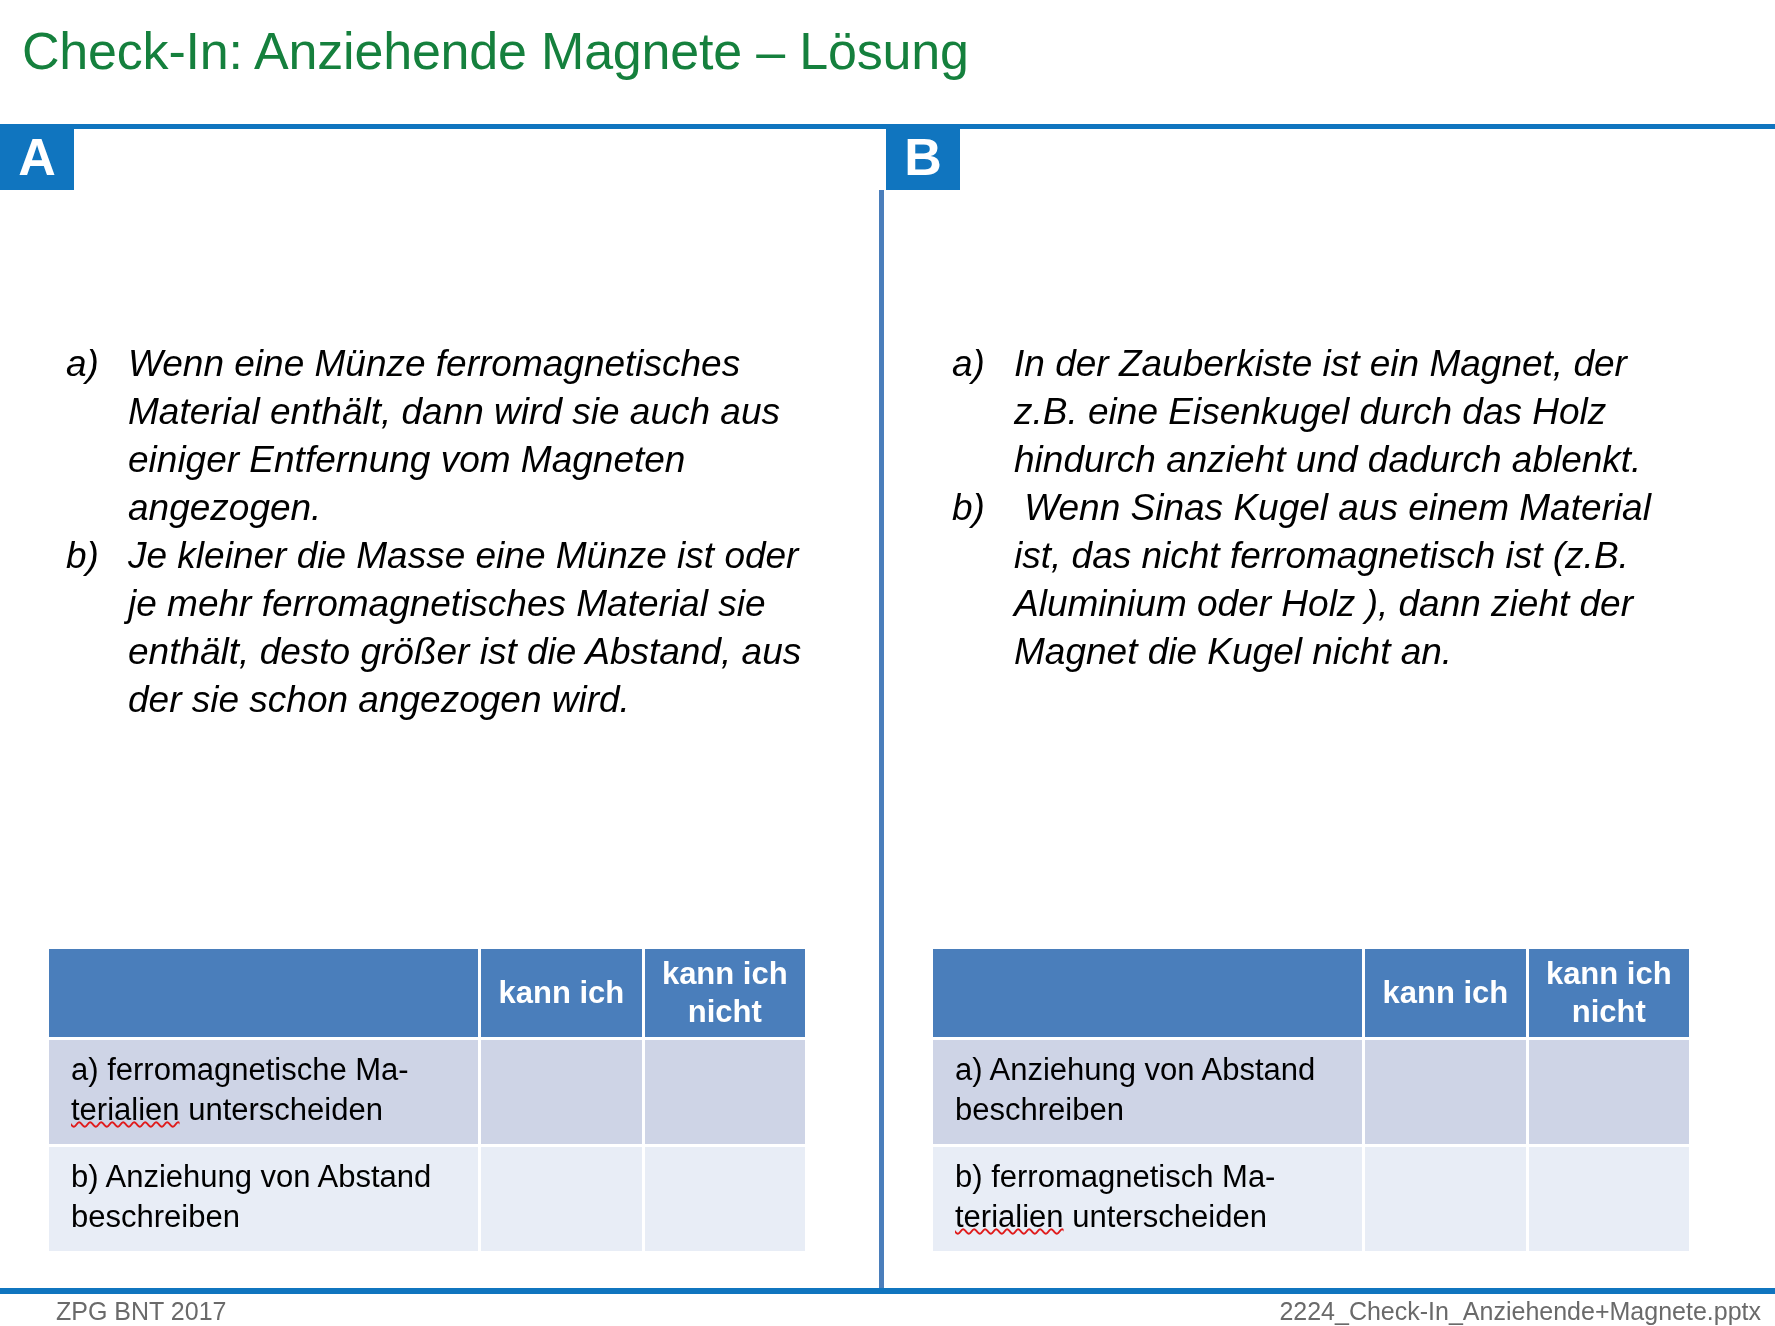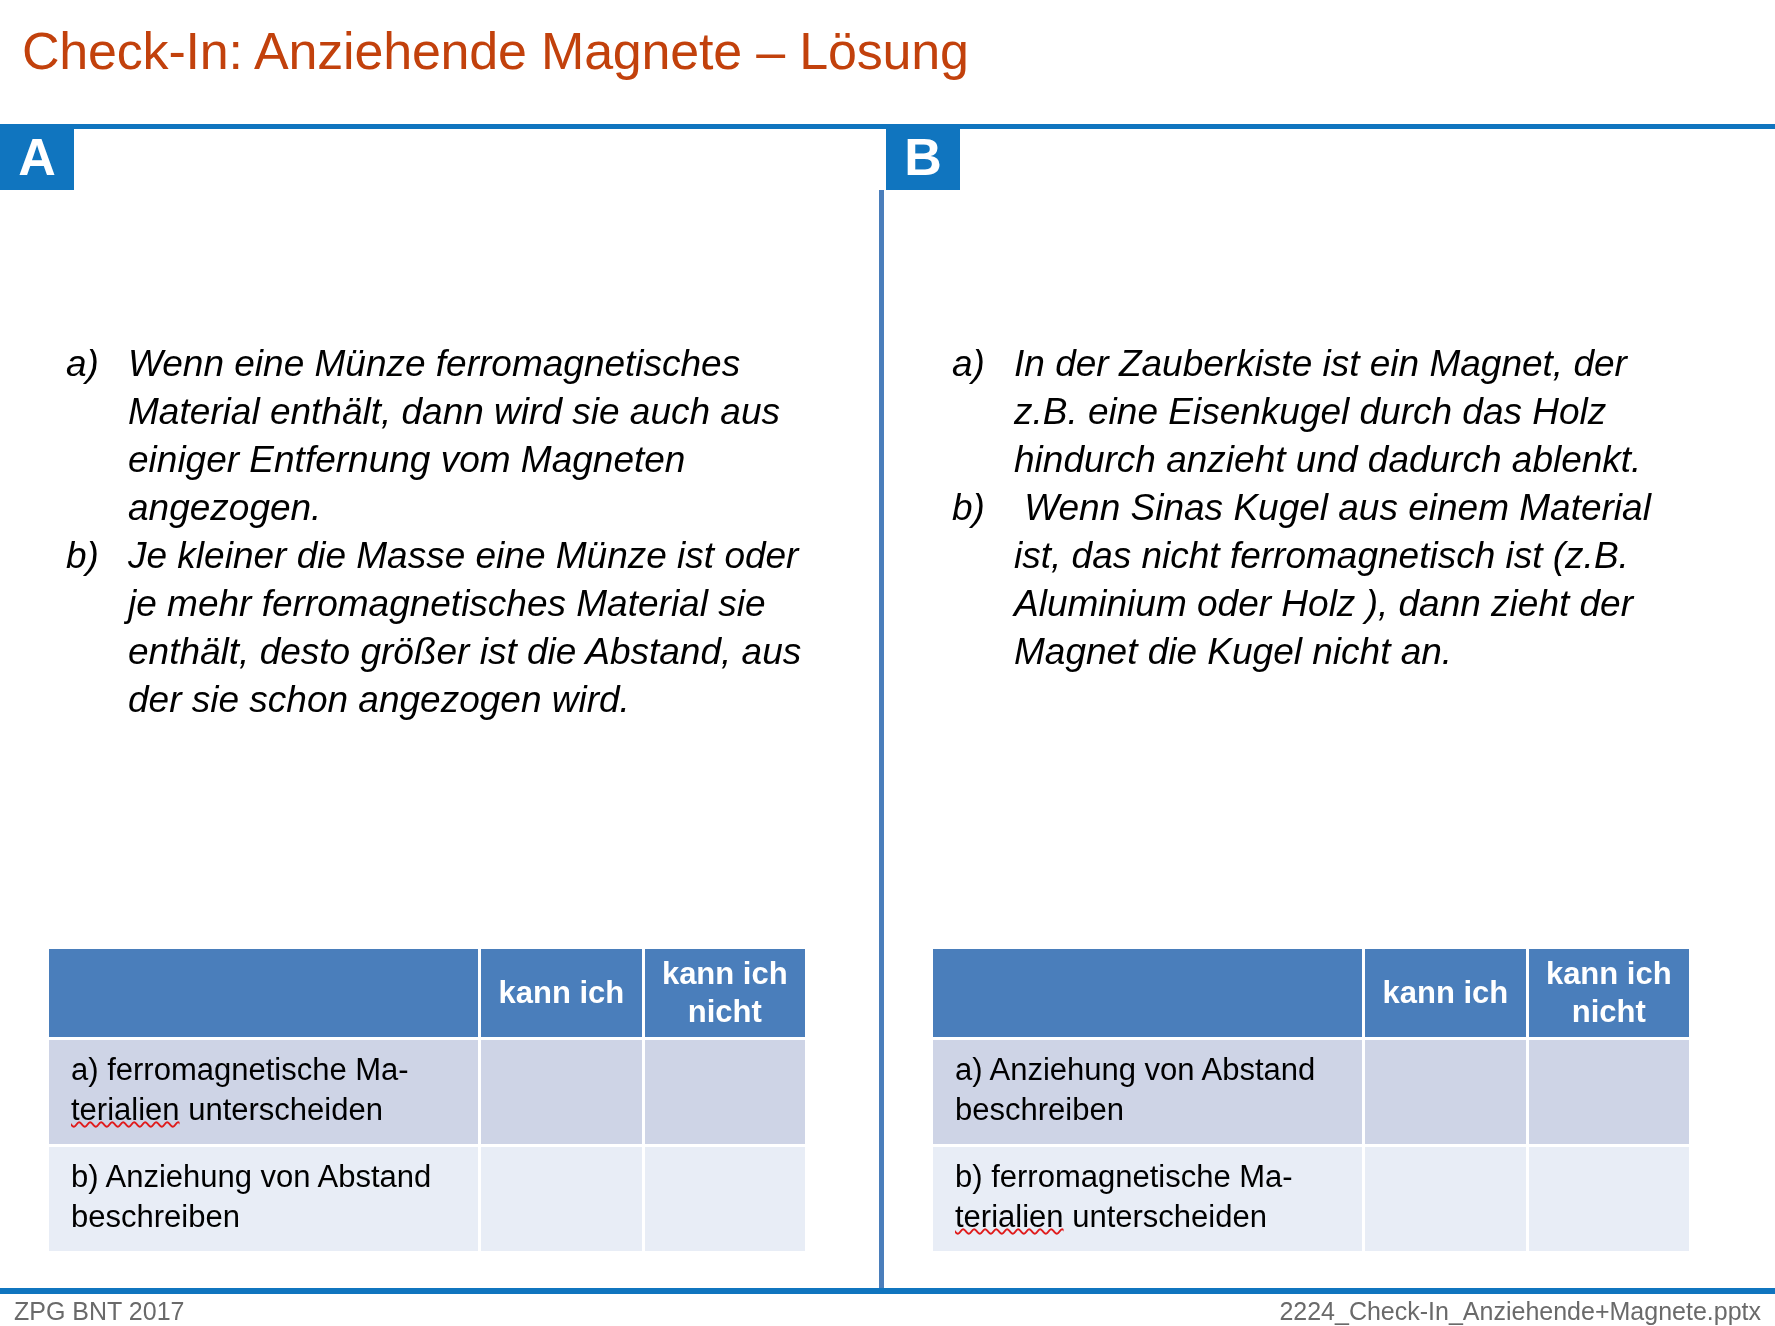--- a/index.html
+++ b/index.html
@@ -15,21 +15,21 @@
     position: relative;
   }
 
   
   #slide-title {
     position: absolute;
     left: 22px;
     top: 20px;
     font-size: 52px;
     line-height: 62px;
-    color: #c2410c;
+    color: #15803d;
     font-weight: normal;
     letter-spacing: -0.2px;
     white-space: nowrap;
   }
 
   
   #top-rule {
     position: absolute;
     left: 0px;
     top: 124px;
@@ -145,20 +145,21 @@
     width: 1775px;
     height: 6px;
     background: #1075bf;
   }
   .footer-text {
     position: absolute;
     top: 1297px;
     font-size: 25px;
     line-height: 29px;
     color: #6a6a6a;
+    margin-left: 42px;
   }
   #footer-left  { left: 14px; }
   #footer-right { right: 14px; }
 </style>
 </head>
 <body>
 
 <div id="slide-title">Check-In: Anziehende Magnete – Lösung</div>
 
 <div id="top-rule"></div>
@@ -223,21 +224,21 @@
     </tr>
   </thead>
   <tbody>
     <tr class="row-shade-dark">
       <td class="task-cell"><span>a) Anziehung von
 Abstand beschreiben</span><span class="spell-error"></span><span></span></td>
       <td class="mark-cell"></td>
       <td class="mark-cell"></td>
     </tr>
     <tr class="row-shade-light">
-      <td class="task-cell"><span>b) ferromagnetische Ma-
+      <td class="task-cell"><span>b) ferromagnetisch Ma-
 </span><span class="spell-error">terialien</span><span> unterscheiden</span></td>
       <td class="mark-cell"></td>
       <td class="mark-cell"></td>
     </tr>
   </tbody>
 </table>
 
 <div id="footer-rule"></div>
 <div id="footer-left" class="footer-text">ZPG BNT 2017</div>
 <div id="footer-right" class="footer-text">2224_Check-In_Anziehende+Magnete.pptx</div>

